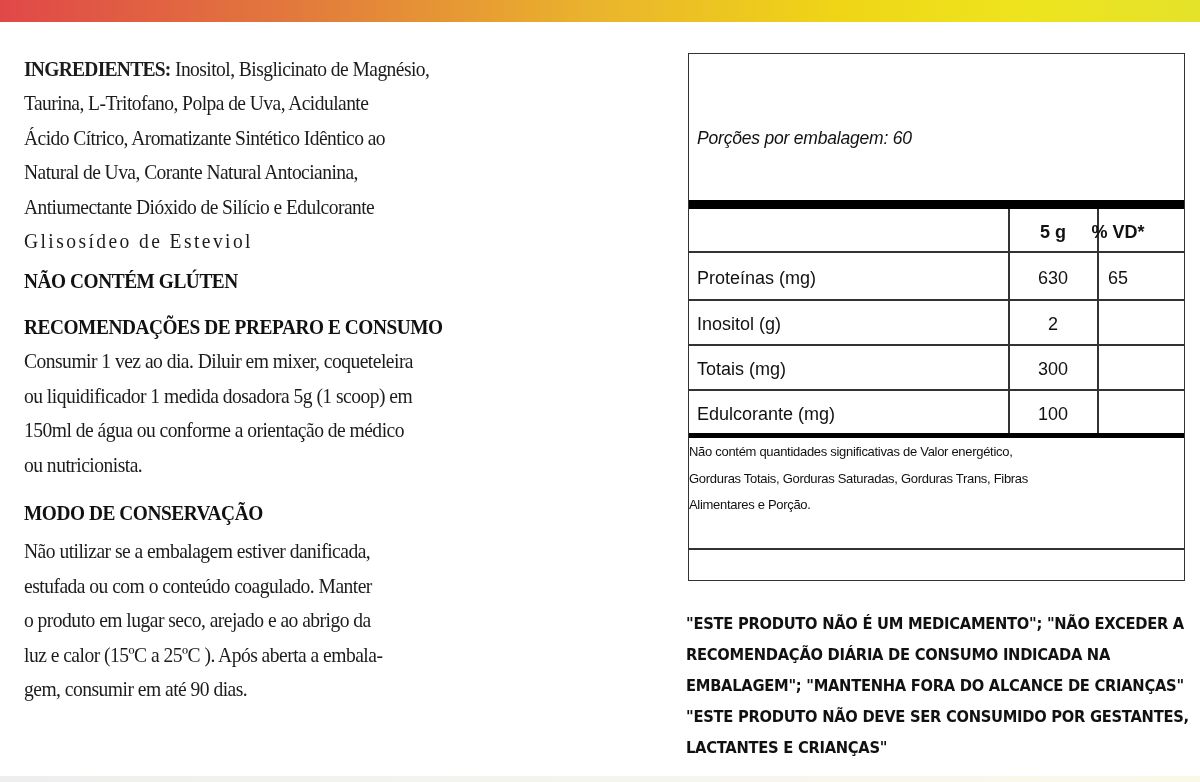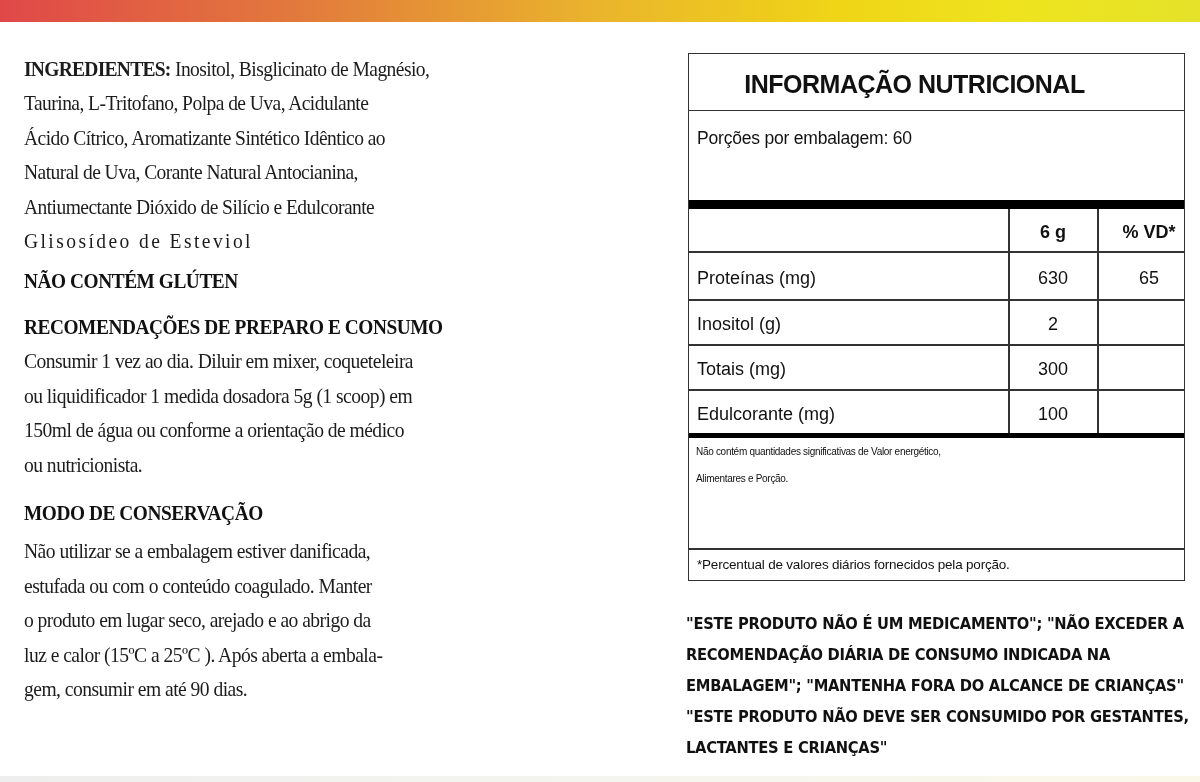--- a/index.html
+++ b/index.html
@@ -53,37 +53,38 @@
   .nutri-title {
     position:absolute; left:0; top:0; width:100%; height:57px;
     border-bottom:1.5px solid #333; box-sizing:border-box;
     font-weight:bold; font-size:25px; text-align:center; line-height:60px;
     letter-spacing:-0.5px;
   }
   .nutri-title span { display:inline-block; transform:translateX(-22px); }
   .portions {
     position:absolute; left:8px; top:66px; font-size:17.5px; line-height:36px;
     letter-spacing:-0.2px;
+    font-style:italic;
   }
   .thick-bar { position:absolute; left:0; width:100%; background:#000; }
   .bar1 { top:146px; height:9px; }
   .bar2 { top:379px; height:5px; }
   .vline { position:absolute; width:1.5px; background:#333; }
   .v1 { left:319px; top:155px; height:224px; }
   .v2 { left:408px; top:155px; height:224px; }
   .hline { position:absolute; left:0; width:100%; height:1.5px; background:#333; }
   .row {
     position:absolute; left:0; width:100%; font-size:18px;
   }
   .row .c1 { position:absolute; left:8px; }
   .row .c2 { position:absolute; left:320px; width:88px; text-align:center; }
-  .row .c3 { position:absolute; left:417px; width:86px; text-align:center; }
+  .row .c3 { position:absolute; left:386px; width:86px; text-align:center; }
   .hdr { font-weight:bold; font-size:18px; }
   .note {
-    position:absolute; left:7px; top:385px; width:489px; font-size:10px;
+    position:absolute; left:0; top:385px; width:489px; font-size:13px;
     line-height:26.5px; text-align:justify; letter-spacing:-0.3px;
   }
   .footnote {
     position:absolute; left:8px; top:503px; font-size:13.5px; letter-spacing:-0.2px;
   }
 
   
   .warning {
     position:absolute; left:686px; top:608px; width:540px;
     font-weight:bold; font-size:16px; line-height:31px; color:#111;
@@ -120,32 +121,31 @@
   <div class="para p-cons">
     <div>Não utilizar se a embalagem estiver danificada,</div>
     <div>estufada ou com o conteúdo coagulado. Manter</div>
     <div>o produto em lugar seco, arejado e ao abrigo da</div>
     <div>luz e calor (15ºC a 25ºC ). Após aberta a embala-</div>
     <div>gem, consumir em até 90 dias.</div>
   </div>
 </div>
 
 <div class="nutri">
-  <div class="nutri-title"><span>INFORMAÇÃO NUTRICIONAL</span></div>
   <div class="portions">
     <div>Porções por embalagem: 60</div>
   </div>
   <div class="thick-bar bar1"></div>
 
   <div class="vline v1"></div>
   <div class="vline v2"></div>
 
   <div class="row hdr" style="top:168px;">
     <span class="c1"></span>
-    <span class="c2">6 g</span>
+    <span class="c2">5 g</span>
     <span class="c3">% VD*</span>
   </div>
   <div class="hline" style="top:197px;"></div>
 
   <div class="row" style="top:214px;">
     <span class="c1">Proteínas (mg)</span>
     <span class="c2">630</span>
     <span class="c3">65</span>
   </div>
   <div class="hline" style="top:245px;"></div>
@@ -167,24 +167,24 @@
   <div class="row" style="top:350px;">
     <span class="c1">Edulcorante (mg)</span>
     <span class="c2">100</span>
     <span class="c3"></span>
   </div>
 
   <div class="thick-bar bar2"></div>
 
   <div class="note">
     <div>Não contém quantidades significativas de Valor energético,</div>
+    <div>Gorduras Totais, Gorduras Saturadas, Gorduras Trans, Fibras</div>
     <div>Alimentares e Porção.</div>
   </div>
   <div class="hline" style="top:494px;"></div>
-  <div class="footnote">*Percentual de valores diários fornecidos pela porção.</div>
 </div>
 
 <div class="warning">
   <div>"ESTE PRODUTO NÃO É UM MEDICAMENTO"; "NÃO EXCEDER A</div>
   <div>RECOMENDAÇÃO DIÁRIA DE CONSUMO INDICADA NA</div>
   <div>EMBALAGEM"; "MANTENHA FORA DO ALCANCE DE CRIANÇAS"</div>
   <div>"ESTE PRODUTO NÃO DEVE SER CONSUMIDO POR GESTANTES,</div>
   <div>LACTANTES E CRIANÇAS"</div>
 </div>
 

